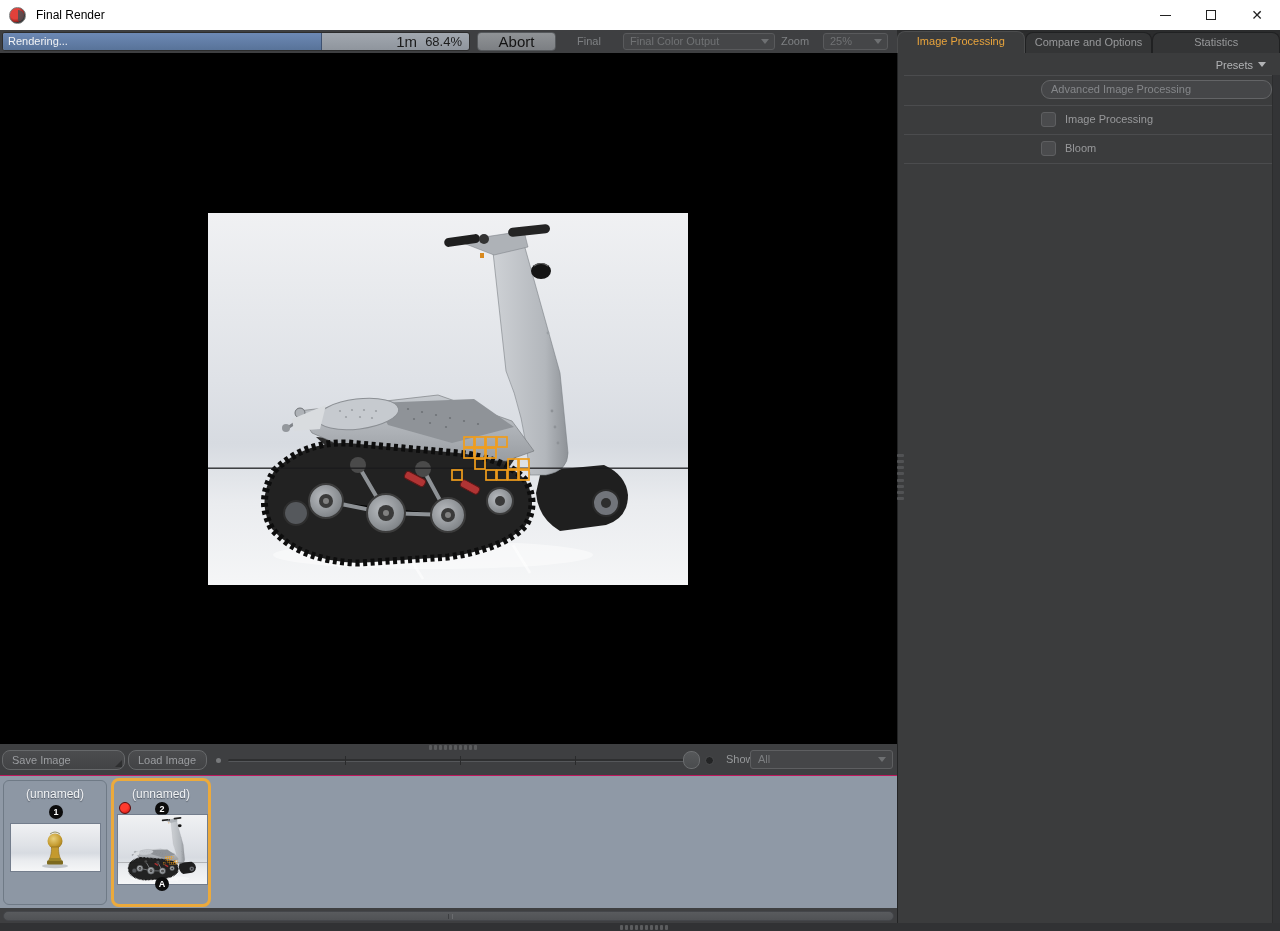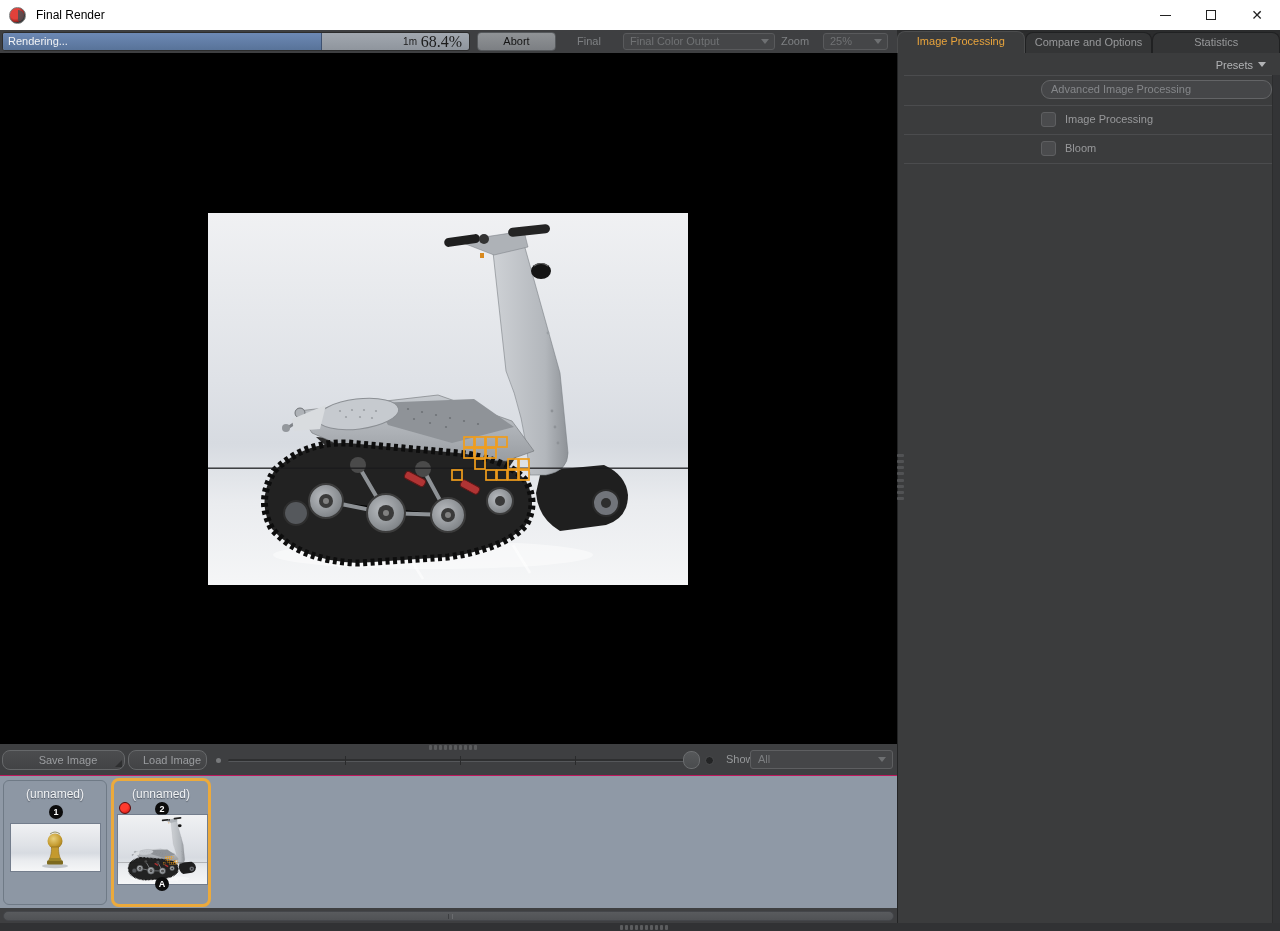--- a/index.html
+++ b/index.html
@@ -22,25 +22,25 @@
   .glyph-max { width:10px; height:10px; border:1px solid #222; }
   .glyph-close { font-size:14px; color:#222; line-height:1; }
 
   
   .toolbar { position:absolute; left:0; top:30px; width:897px; height:23px; background:#3e3f41; }
   .progress { position:absolute; left:2px; top:2px; width:468px; height:19px; border-radius:3px;
               background:linear-gradient(#a2a8b0,#8f959d); overflow:hidden; border:1px solid #2c2c2c; }
   .progress-fill { position:absolute; left:0; top:0; bottom:0; width:68.4%;
               background:linear-gradient(#6d89b5,#587399); border-right:1px solid #3e5170; }
   .progress-label { position:absolute; left:5px; top:0; height:17px; line-height:17px; font-size:11px; color:#f2f3f5; }
-  .progress-time { position:absolute; right:52px; top:0; height:25px; line-height:17px; font-size:10px; color:#1c1c1c; }
-  .progress-pct { position:absolute; right:7px; top:0; height:30px; line-height:17px; font-size:16px; color:#1c1c1c;font-family:Liberation Serif, serif; }
+  .progress-time { position:absolute; right:52px; top:0; height:25px; line-height:17px; font-size:15px; color:#1c1c1c; }
+  .progress-pct { position:absolute; right:7px; top:0; height:30px; line-height:17px; font-size:13px; color:#1c1c1c; }
   .abort-btn { position:absolute; left:477px; top:2px; width:79px; height:19px; border-radius:4px;
               background:linear-gradient(#909396,#7c7f83); border:1px solid #55585b;
-              font-size:11px; color:#141414; text-align:center; line-height:17px; cursor:default; }
+              font-size:15px; color:#141414; text-align:center; line-height:17px; cursor:default; }
   .tb-label { position:absolute; top:0; height:23px; line-height:23px; font-size:11px; color:#7e8083; }
   .dd { position:absolute; top:3px; height:17px; background:#454648; border:1px solid #595a5c;
         border-radius:3px; font-size:11px; color:#707274; line-height:15px; padding-left:6px; cursor:default; }
   .dd .arrow { position:absolute; right:5px; top:5px; width:0; height:0;
         border-left:4px solid transparent; border-right:4px solid transparent; border-top:5px solid #6e7072; }
 
   
   .tabstrip { position:absolute; left:897px; top:30px; width:383px; height:23px; background:#2b2c2d; display:flex; }
   .tab { flex:1; margin-top:2px; height:21px; border-radius:8px 8px 0 0; background:#343536;
          border:1px solid #202122; border-bottom:none; font-size:11px; color:#97989a;
@@ -68,21 +68,21 @@
 
   
   .viewport { position:absolute; left:0; top:53px; width:897px; height:691px; background:#000; }
   .render { position:absolute; left:208px; top:160px; width:480px; height:372px; }
 
   
   .btoolbar { position:absolute; left:0; top:744px; width:897px; height:31px; background:#3e3f41; }
   .grip-h { position:absolute; display:flex; gap:2px; }
   .grip-h i { width:3px; height:5px; background:#5b5c5e; border-radius:1px; display:block; }
   .btn { position:absolute; top:6px; height:20px; border-radius:8px; background:linear-gradient(#4b4c4e,#424345);
-         border:1px solid #66686a; font-size:11px; color:#9b9da0; line-height:18px; padding-left:9px; cursor:default;text-align:center; }
+         border:1px solid #66686a; font-size:11px; color:#9b9da0; line-height:18px; padding-left:9px; cursor:default; }
   .corner-tri { position:absolute; right:2px; bottom:2px; width:0; height:0;
          border-left:7px solid transparent; border-bottom:7px solid #2e2f30; }
   .slider-dot { position:absolute; border-radius:50%; }
   .slider-track { position:absolute; left:228px; top:759px; width:472px; height:3px; background:#2e2f30;
          border-bottom:1px solid #55575a; border-radius:2px; }
   .slider-tick { position:absolute; top:-3px; width:1px; height:9px; background:#2a2b2c; }
   .slider-handle { position:absolute; left:683px; top:751px; width:17px; height:18px; border-radius:8px;
          background:linear-gradient(#56585a,#4a4c4e); border:1px solid #6b6d6f; cursor:default; }
   .show-label { position:absolute; left:718px; top:744px; height:31px; line-height:31px; font-size:11px; color:#96989a;margin-left:8px; }
   .show-dd { position:absolute; left:750px; top:750px; width:143px; height:19px; background:#454648;

